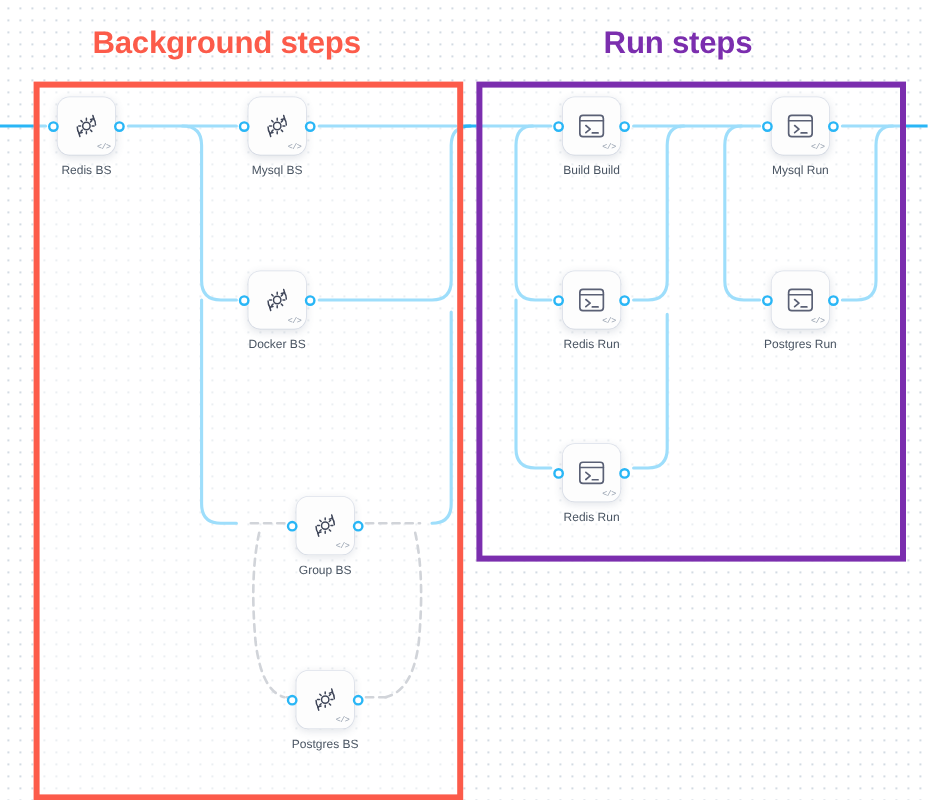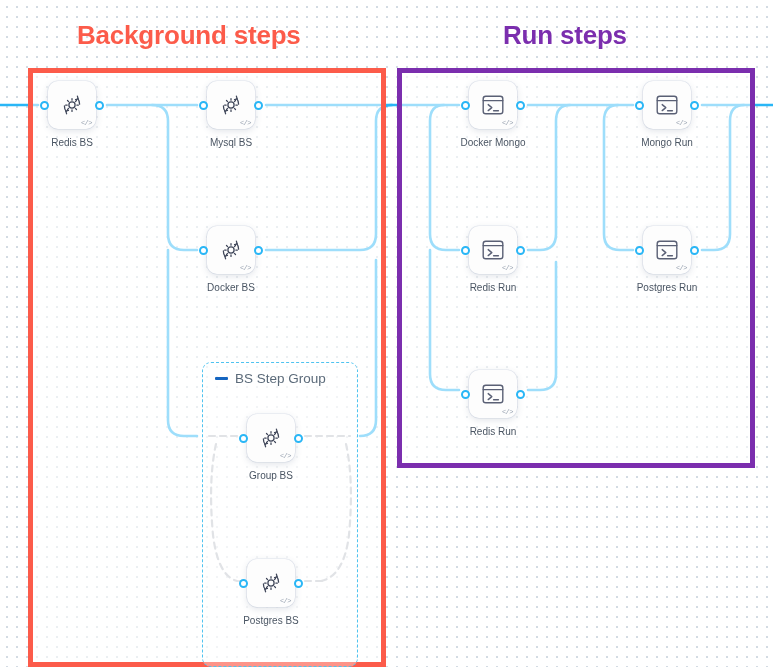--- a/index.html
+++ b/index.html
@@ -144,26 +144,20 @@
       <path d="M 305 581 L 322 581"></path>
     </g>
   </svg>
 
   <div class="frame bg" style="left:28px;top:68px;width:358px;height:599px;"></div>
   <div class="frame run" style="left:397px;top:68px;width:358px;height:400px;"></div>
 
   <div class="section-title run" style="left:503px;top:20px;">Run steps</div>
   <div class="section-title bg" style="left:77px;top:20px;">Background steps</div>
 
-  <div class="step-group" style="left:202px;top:362px;width:156px;height:305px;">
-    <div class="step-group-head">
-      <span class="collapse-dash"></span>
-      <span>BS Step Group</span>
-    </div>
-  </div>
 
   <div class="node" style="left:48px;top:81px;">
     <div class="node-card">
       <svg width="26" height="26" viewBox="0 0 26 26">
         <g fill="none" stroke="#3f4659" stroke-width="1.25" stroke-linecap="round" stroke-linejoin="round">
           <circle cx="13" cy="13" r="3.1"></circle>
           <path d="M13 8.2 L13 6.6 M13 19.4 L13 17.8 M17.8 13 L19.4 13 M6.6 13 L8.2 13 M16.4 9.6 L17.5 8.5 M8.5 17.5 L9.6 16.4 M16.4 16.4 L17.5 17.5 M8.5 8.5 L9.6 9.6"></path>
           <path d="M18.8 6.6 A8.6 8.6 0 0 1 20.6 12.2"></path>
           <path d="M7.2 19.4 A8.6 8.6 0 0 1 5.4 13.8"></path>
           <path d="M18.4 4.2 L19.2 6.9 L16.5 7.6"></path>
@@ -260,38 +254,38 @@
           <rect x="3.2" y="3.2" width="19.6" height="17.6" rx="2.6"></rect>
           <path d="M3.2 7.6 L22.8 7.6"></path>
           <path d="M8.2 11.6 L11.8 14.6 L8.2 17.6"></path>
           <path d="M13.6 17.8 L18.4 17.8"></path>
         </g>
       </svg>
       <span class="code-badge">&lt;/&gt;</span>
     </div>
     <div class="port in"></div>
     <div class="port out"></div>
-    <div class="node-label">Docker Mongo</div>
+    <div class="node-label">Build Build</div>
   </div>
 
   <div class="node" style="left:643px;top:81px;">
     <div class="node-card">
       <svg width="26" height="24" viewBox="0 0 26 24">
         <g fill="none" stroke="#5a6075" stroke-width="1.4" stroke-linecap="round" stroke-linejoin="round">
           <rect x="3.2" y="3.2" width="19.6" height="17.6" rx="2.6"></rect>
           <path d="M3.2 7.6 L22.8 7.6"></path>
           <path d="M8.2 11.6 L11.8 14.6 L8.2 17.6"></path>
           <path d="M13.6 17.8 L18.4 17.8"></path>
         </g>
       </svg>
       <span class="code-badge">&lt;/&gt;</span>
     </div>
     <div class="port in"></div>
     <div class="port out"></div>
-    <div class="node-label">Mongo Run</div>
+    <div class="node-label">Mysql Run</div>
   </div>
 
   <div class="node" style="left:469px;top:226px;">
     <div class="node-card">
       <svg width="26" height="24" viewBox="0 0 26 24">
         <g fill="none" stroke="#5a6075" stroke-width="1.4" stroke-linecap="round" stroke-linejoin="round">
           <rect x="3.2" y="3.2" width="19.6" height="17.6" rx="2.6"></rect>
           <path d="M3.2 7.6 L22.8 7.6"></path>
           <path d="M8.2 11.6 L11.8 14.6 L8.2 17.6"></path>
           <path d="M13.6 17.8 L18.4 17.8"></path>

